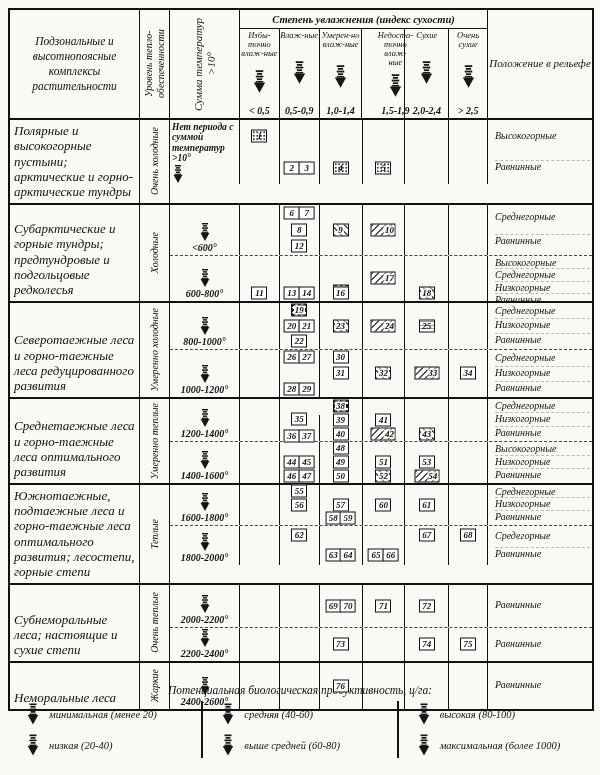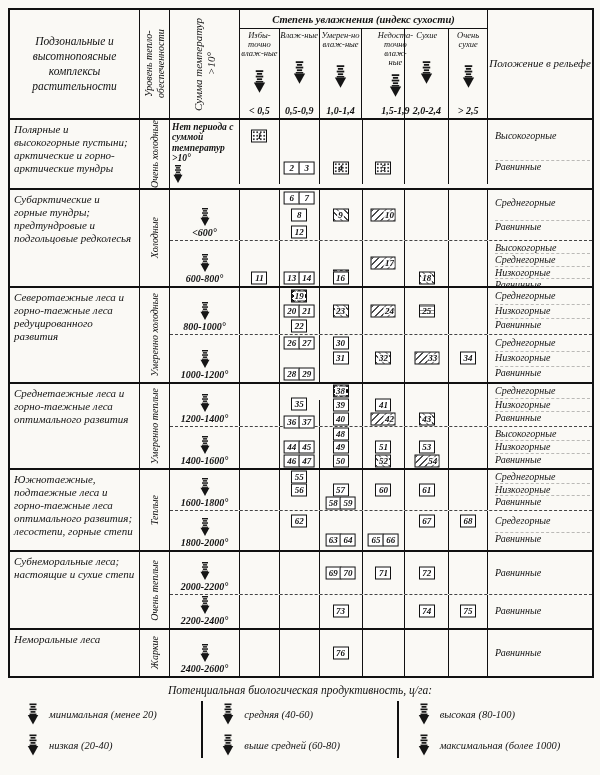--- a/index.html
+++ b/index.html
@@ -20,21 +20,21 @@
   .subcols{flex:1;display:flex;}
   .subcol{box-sizing:border-box;border-right:1.5px solid #111;display:flex;flex-direction:column;align-items:center;justify-content:space-between;padding:2px 0;}
   .subcol:last-child{border-right:none;}
   .subcol .lbl{font-size:8.5px;line-height:1.05;text-align:center;}
   .subcol .rng{font-size:10px;font-weight:700;white-space:nowrap;}
   .relief-h{flex:1;display:flex;align-items:center;justify-content:center;text-align:center;font-size:11px;line-height:1.4;}
 
   .tbody{display:flex;flex-direction:column;}
   .group{display:flex;}
   .group + .group{border-top:2px solid #111;}
-  .veg-c{width:130px;border-right:1.5px solid #111;box-sizing:border-box;padding:3px 4px;font-size:11px;line-height:1.18;display:flex;flex-direction:column;justify-content:flex-start;}
+  .veg-c{width:130px;border-right:1.5px solid #111;box-sizing:border-box;padding:3px 4px;font-size:13px;line-height:1.18;display:flex;flex-direction:column;justify-content:flex-end;}
   .heat-c{width:30px;border-right:1.5px solid #111;box-sizing:border-box;display:flex;align-items:center;justify-content:center;font-size:10px;}
   .bands{flex:1;display:flex;flex-direction:column;}
   .band{display:flex;box-sizing:border-box;}
   .band + .band{border-top:1.5px dashed #444;}
   .temp-c{width:70px;border-right:1.5px solid #111;box-sizing:border-box;display:flex;flex-direction:column;align-items:center;justify-content:flex-end;padding:2px;font-size:10px;font-weight:600;text-align:center;gap:1px;}
   .temp-c.long{justify-content:flex-start;text-align:left;align-items:flex-start;font-size:9.5px;font-weight:600;}
   .temp-c .tlabel{line-height:1.1;}
   .marea{width:248px;display:flex;border-right:1.5px solid #111;box-sizing:border-box;}
   .mcol{position:relative;box-sizing:border-box;border-right:1.5px solid #111;}
   .mcol:last-child{border-right:none;}

